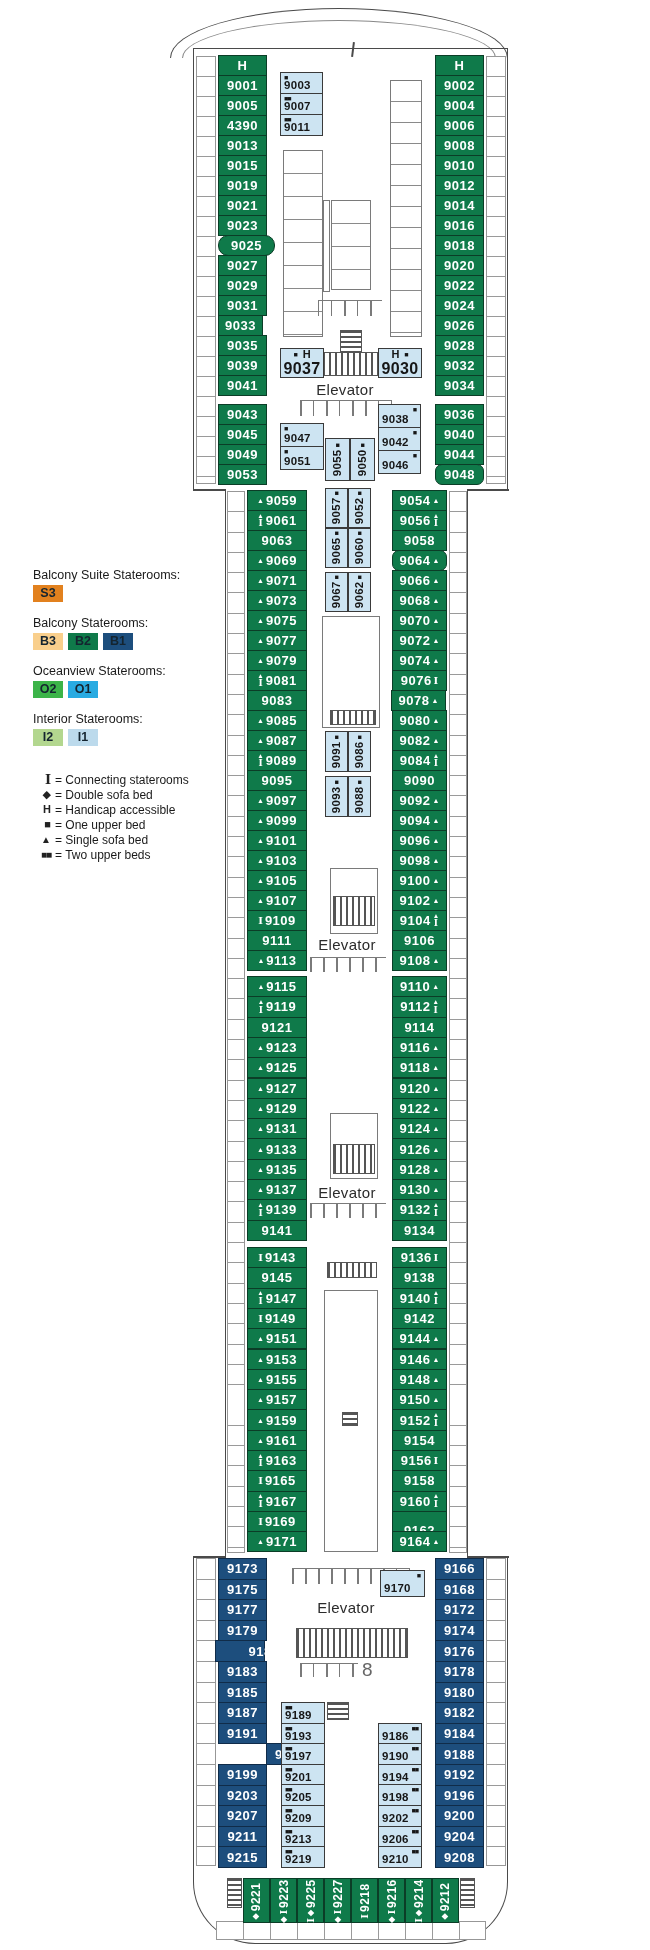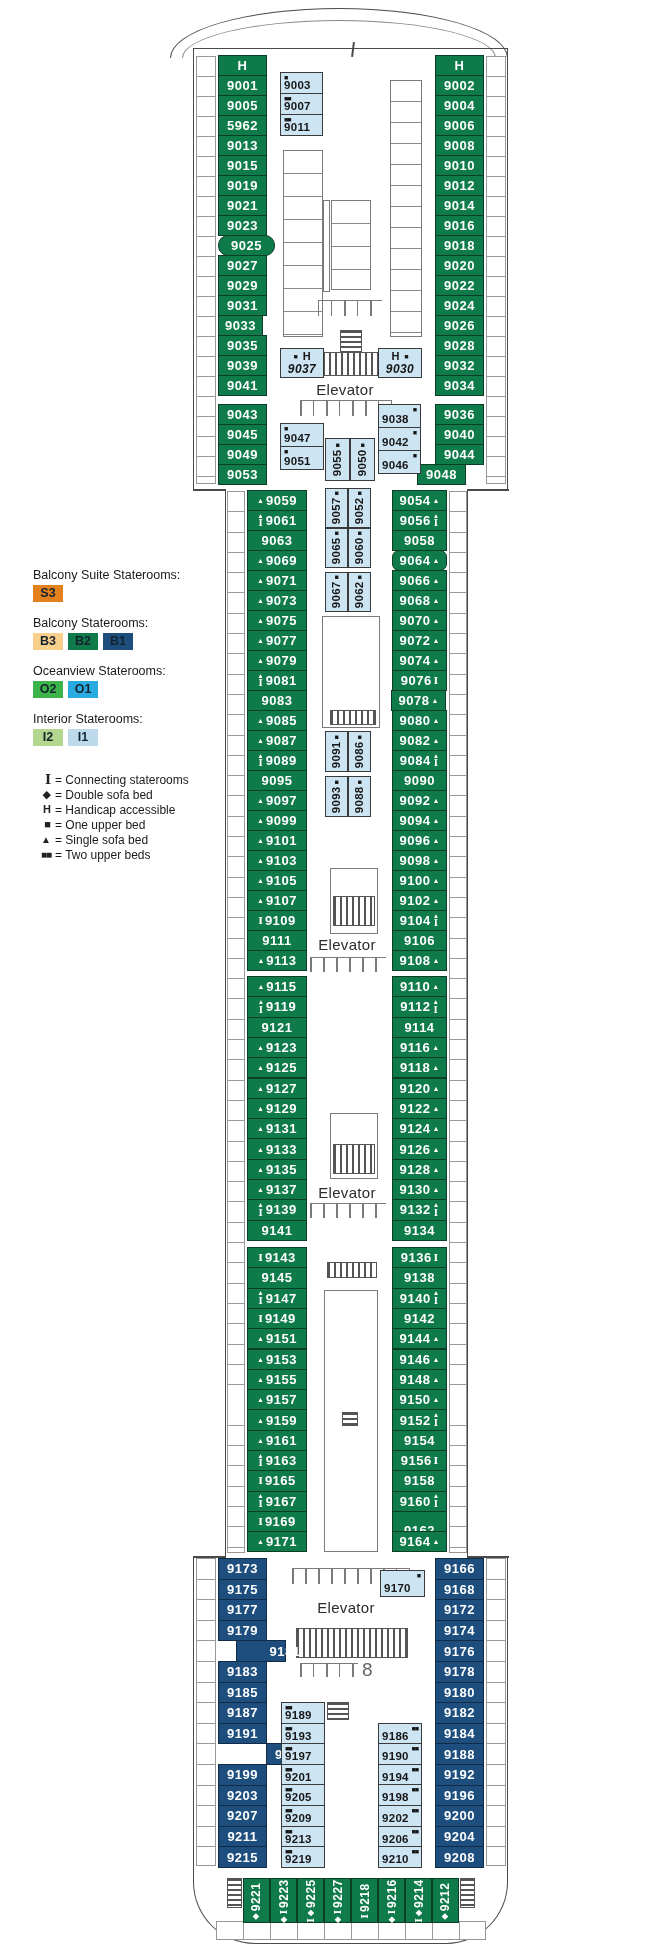--- a/index.html
+++ b/index.html
@@ -46,21 +46,21 @@
   .icell .tr{right:3px;}
   .icell .inum{position:absolute;bottom:1px;left:3px;font-size:11.5px;letter-spacing:0.3px;line-height:1.1;}
 
   .vcell{display:flex;align-items:center;justify-content:center;overflow:visible;}
   .vtx{transform:rotate(-90deg);white-space:nowrap;display:flex;align-items:center;gap:2px;line-height:1;}
   .vtx .num{font-size:11.5px;}
   .stern .vtx .num{font-size:12px;color:#fff;}
 
   .hc{flex-direction:column;gap:1px;}
   .hc .l1{display:flex;align-items:center;gap:5px;line-height:1;}
-  .hc .l2{font-size:12px;letter-spacing:0.4px;line-height:1;font-style:italic;}
+  .hc .l2{font-size:16px;letter-spacing:0.4px;line-height:1;}
 
   .elv{position:absolute;text-align:center;font-size:15px;color:#2b2b2b;letter-spacing:0.3px;}
 
   
   #legend{position:absolute;left:33px;top:568px;width:165px;color:#1a1a1a;}
   .ltitle{font-size:12.5px;margin-bottom:3px;}
   .lgroup{margin-bottom:14px;}
   .lrow{display:flex;gap:5px;}
   .sw{display:inline-block;width:30px;height:17px;line-height:17px;text-align:center;font-weight:bold;font-size:12.5px;color:#14242f;}
   #licons{margin-top:26px;}
@@ -196,21 +196,21 @@
 <div class="cell c-green" style="left: 218px; top: 55px; width: 49px; height: 21px;">
       <span class="num">H</span>
     </div>
     <div class="cell c-green" style="left: 218px; top: 75px; width: 49px; height: 21px;">
       <span class="num">9001</span>
     </div>
     <div class="cell c-green" style="left: 218px; top: 95px; width: 49px; height: 21px;">
       <span class="num">9005</span>
     </div>
     <div class="cell c-green" style="left: 218px; top: 115px; width: 49px; height: 21px;">
-      <span class="num">5962</span>
+      <span class="num">4390</span>
     </div>
     <div class="cell c-green" style="left: 218px; top: 135px; width: 49px; height: 21px;">
       <span class="num">9013</span>
     </div>
     <div class="cell c-green" style="left: 218px; top: 155px; width: 49px; height: 21px;">
       <span class="num">9015</span>
     </div>
     <div class="cell c-green" style="left: 218px; top: 175px; width: 49px; height: 21px;">
       <span class="num">9019</span>
     </div>
@@ -309,21 +309,21 @@
     </div>
     <div class="cell c-green" style="left: 435px; top: 404px; width: 49px; height: 21px;">
       <span class="num">9036</span>
     </div>
     <div class="cell c-green" style="left: 435px; top: 424px; width: 49px; height: 21px;">
       <span class="num">9040</span>
     </div>
     <div class="cell c-green" style="left: 435px; top: 444px; width: 49px; height: 21px;">
       <span class="num">9044</span>
     </div>
-    <div class="cell c-green" style="left: 417px; top: 464px; width: 49px; height: 21px;">
+    <div class="cell c-green" style="left: 435px; top: 464px; width: 49px; height: 21px; border-radius: 7px;">
       <span class="num">9048</span>
     </div>
     <div class="cell c-green" style="left: 247px; top: 490px; width: 60px; height: 21px;">
       <span class="ic ic-s">▲</span>
       <span class="num">9059</span>
     </div>
     <div class="cell c-green" style="left: 247px; top: 510px; width: 60px; height: 21px;">
       <span class="stk">
         <span class="ic ic-s">▲</span>
         <span class="ic ic-c">I</span>
@@ -771,21 +771,21 @@
     </div>
     <div class="cell c-blue" style="left: 218px; top: 1578.6px; width: 49px; height: 21.6px;">
       <span class="num">9175</span>
     </div>
     <div class="cell c-blue" style="left: 218px; top: 1599.2px; width: 49px; height: 21.6px;">
       <span class="num">9177</span>
     </div>
     <div class="cell c-blue" style="left: 218px; top: 1619.8px; width: 49px; height: 21.6px;">
       <span class="num">9179</span>
     </div>
-    <div class="cell c-blue" style="left: 236px; top: 1640.4px; width: 49px; height: 21.6px; padding-left: 48px;">
+    <div class="cell c-blue" style="left: 215px; top: 1640.4px; width: 49px; height: 21.6px; padding-left: 48px;">
       <span class="num">9181</span>
     </div>
     <div class="cell c-blue" style="left: 218px; top: 1661px; width: 49px; height: 21.6px;">
       <span class="num">9183</span>
     </div>
     <div class="cell c-blue" style="left: 218px; top: 1681.6px; width: 49px; height: 21.6px;">
       <span class="num">9185</span>
     </div>
     <div class="cell c-blue" style="left: 218px; top: 1702.2px; width: 49px; height: 21.6px;">
       <span class="num">9187</span>

